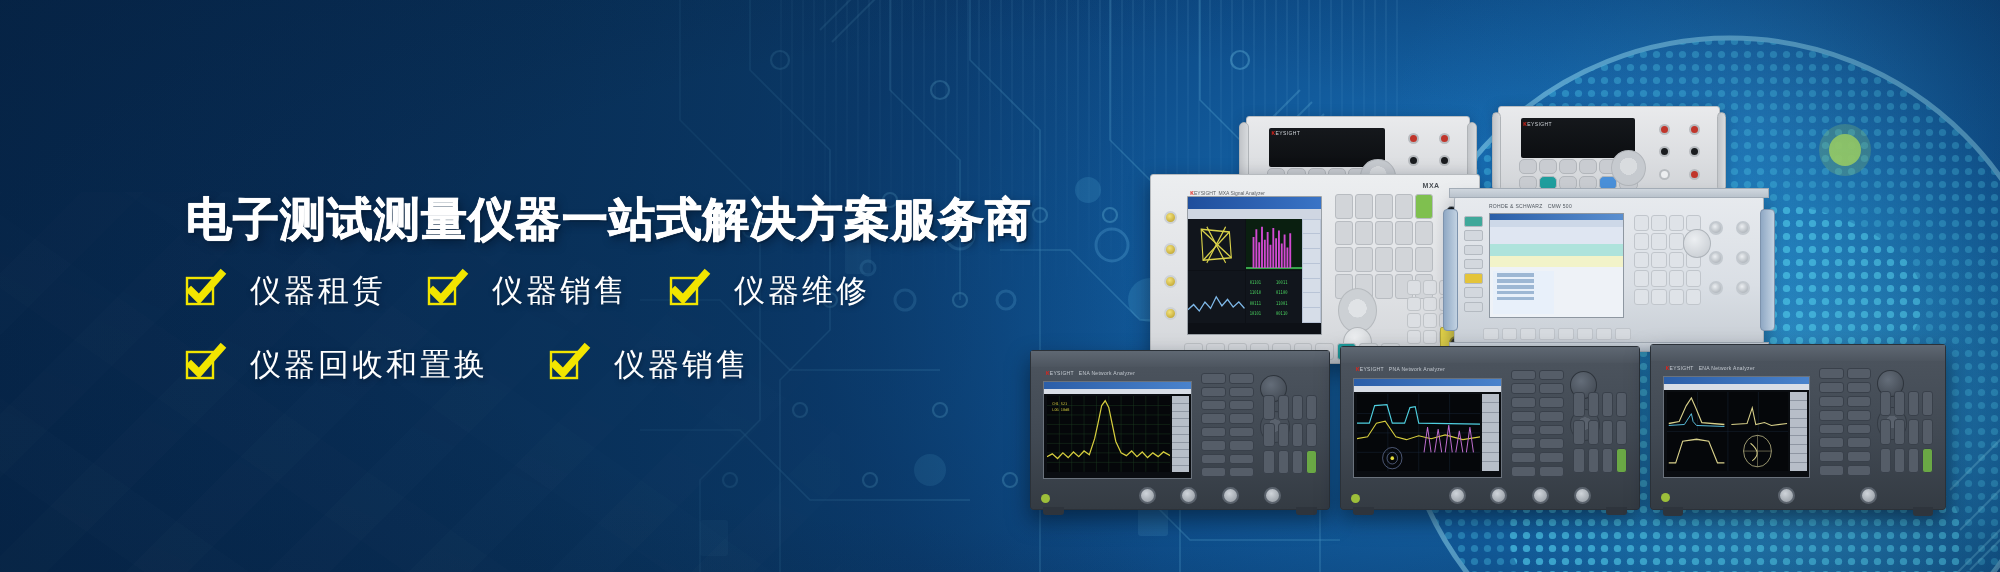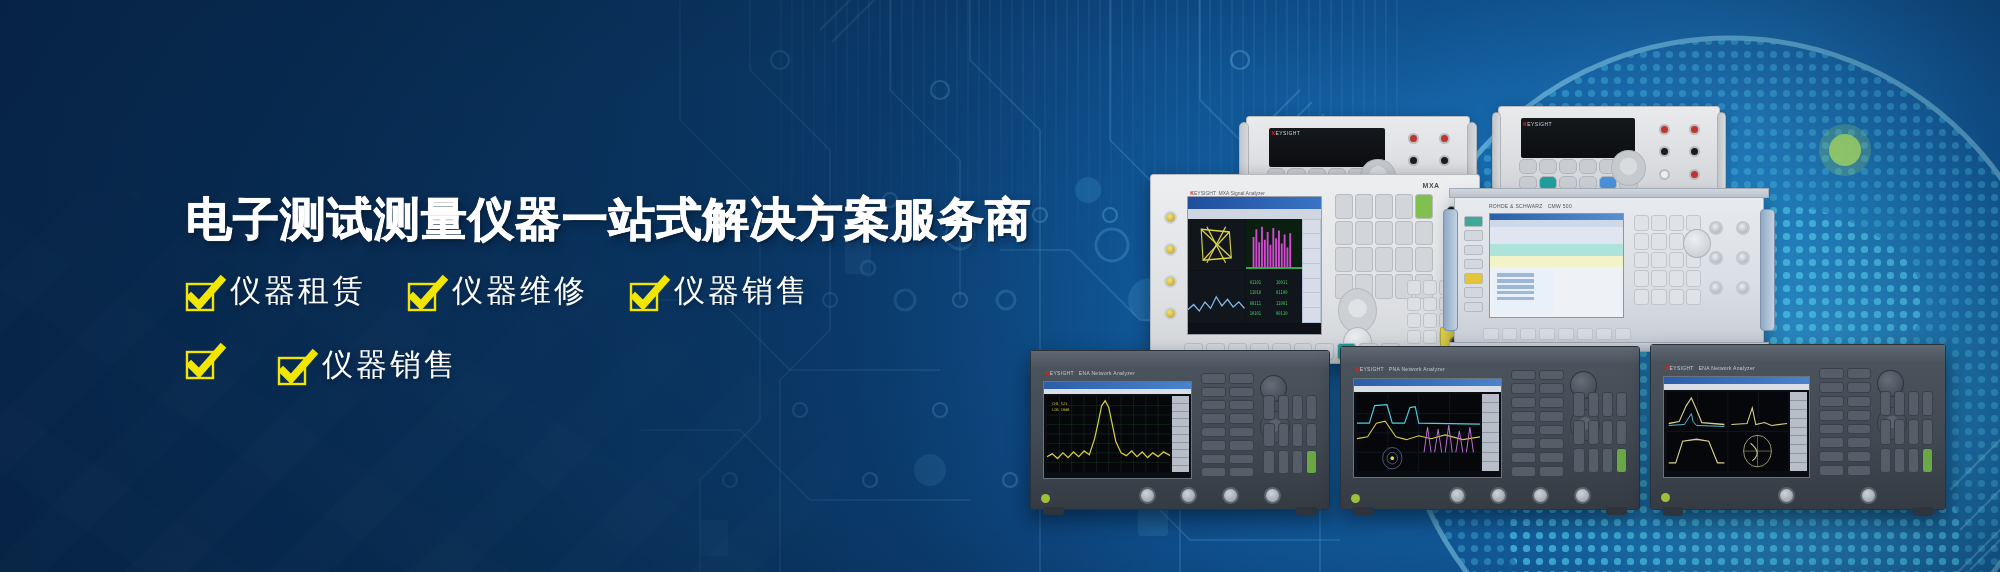--- a/index.html
+++ b/index.html
@@ -87,22 +87,23 @@
        2px 2px 0 rgba(4,28,54,.55),
        3px 4px 9px rgba(2,18,38,.60);
     -webkit-text-stroke:0.7px #ffffff;
   }
 
   .features { margin-top:28px; }
   .feature-row { display:flex; align-items:center; white-space:nowrap; }
   .feature-row + .feature-row { margin-top:32px; }
 
   .feature {
-    display:flex; align-items:flex-end;
+    display:flex; align-items:center;
     margin-right:42px;
+    gap:20px;
   }
   .feature:last-child { margin-right:0; }
   .feature-label {
     font-size:31px;
     color:#ffffff;
     letter-spacing:3px;
     margin-left:14px;
     text-shadow:1px 2px 5px rgba(2,18,38,.55);
   }
 
@@ -910,54 +911,55 @@
           <span class="feature-label">仪器租赁</span>
         </div>
 
         <div class="feature">
           <span class="checkbox">
             <svg width="44" height="44" viewBox="0 0 44 44">
               <rect x="5" y="11" width="26" height="26" fill="none" stroke="#f2e500" stroke-width="2.4"></rect>
               <path d="M9,24 L17,32 L39,7" fill="none" stroke="#f2e500" stroke-width="7.5" stroke-linecap="square" stroke-linejoin="miter"></path>
             </svg>
           </span>
+          <span class="feature-label">仪器销售</span>
+        </div>
+
+        <div class="feature">
+          <span class="checkbox">
+            <svg width="44" height="44" viewBox="0 0 44 44">
+              <rect x="5" y="11" width="26" height="26" fill="none" stroke="#f2e500" stroke-width="2.4"></rect>
+              <path d="M9,24 L17,32 L39,7" fill="none" stroke="#f2e500" stroke-width="7.5" stroke-linecap="square" stroke-linejoin="miter"></path>
+            </svg>
+          </span>
           <span class="feature-label">仪器维修</span>
+        </div>
+
+      </div>
+
+      <div class="feature-row row2">
+
+        <div class="feature">
+          <span class="checkbox">
+            <svg width="44" height="44" viewBox="0 0 44 44">
+              <rect x="5" y="11" width="26" height="26" fill="none" stroke="#f2e500" stroke-width="2.4"></rect>
+              <path d="M9,24 L17,32 L39,7" fill="none" stroke="#f2e500" stroke-width="7.5" stroke-linecap="square" stroke-linejoin="miter"></path>
+            </svg>
+          </span>
+          <span class="feature-label">仪器回收和置换</span>
         </div>
 
         <div class="feature">
           <span class="checkbox">
             <svg width="44" height="44" viewBox="0 0 44 44">
               <rect x="5" y="11" width="26" height="26" fill="none" stroke="#f2e500" stroke-width="2.4"></rect>
               <path d="M9,24 L17,32 L39,7" fill="none" stroke="#f2e500" stroke-width="7.5" stroke-linecap="square" stroke-linejoin="miter"></path>
             </svg>
           </span>
           <span class="feature-label">仪器销售</span>
         </div>
 
       </div>
 
-      <div class="feature-row row2">
-
-        <div class="feature">
-          <span class="checkbox">
-            <svg width="44" height="44" viewBox="0 0 44 44">
-              <rect x="5" y="11" width="26" height="26" fill="none" stroke="#f2e500" stroke-width="2.4"></rect>
-              <path d="M9,24 L17,32 L39,7" fill="none" stroke="#f2e500" stroke-width="7.5" stroke-linecap="square" stroke-linejoin="miter"></path>
-            </svg>
-          </span>
-        </div>
-
-        <div class="feature">
-          <span class="checkbox">
-            <svg width="44" height="44" viewBox="0 0 44 44">
-              <rect x="5" y="11" width="26" height="26" fill="none" stroke="#f2e500" stroke-width="2.4"></rect>
-              <path d="M9,24 L17,32 L39,7" fill="none" stroke="#f2e500" stroke-width="7.5" stroke-linecap="square" stroke-linejoin="miter"></path>
-            </svg>
-          </span>
-          <span class="feature-label">仪器销售</span>
-        </div>
-
-      </div>
-
     </div>
   </div>
 
 </div>
 
 </body></html>

